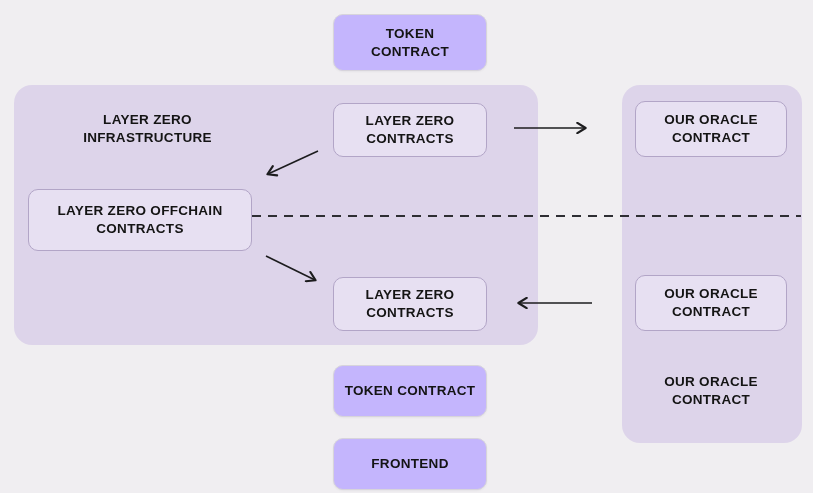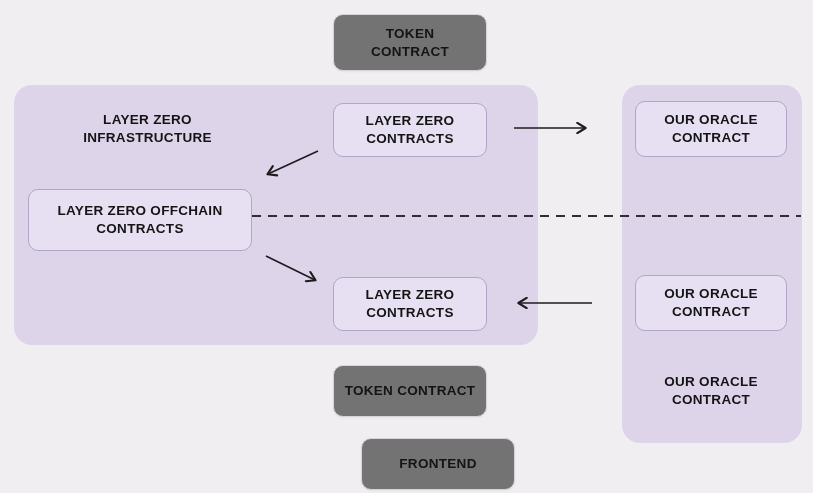--- a/index.html
+++ b/index.html
@@ -34,21 +34,21 @@
     letter-spacing: 0.3px;
     color: #141414;
     white-space: pre-line;
     border-radius: 10px;
   }
   .node.lavender {
     background: #e7e0f2;
     border: 1px solid #b2a5c7;
   }
   .node.plain {
-    background: #737373;
+    background: #c4b5fd;
     border: 1px solid #d7d4db;
     box-shadow: 0 1px 2px rgba(40, 30, 60, 0.05);
   }
   .container-label, .plain-label {
     text-align: center;
     font-weight: 700;
     font-size: 13.5px;
     line-height: 1.32;
     letter-spacing: 0.3px;
     color: #141414;
@@ -102,15 +102,15 @@
 CONTRACT</div>
 
   <div class="node lavender" style="left:635px; top:275px; width:152px; height:56px;">OUR ORACLE
 CONTRACT</div>
 
   <div class="plain-label" style="left:635px; top:373px; width:152px;">OUR ORACLE
 CONTRACT</div>
 
   <div class="node plain" style="left:333px; top:365px; width:154px; height:52px;">TOKEN CONTRACT</div>
 
-  <div class="node plain" style="left:333px; top:438px; width:154px; height:52px;margin-left:28px;">FRONTEND</div>
+  <div class="node plain" style="left:333px; top:438px; width:154px; height:52px;">FRONTEND</div>
 
 </div>
 
 </body></html>

